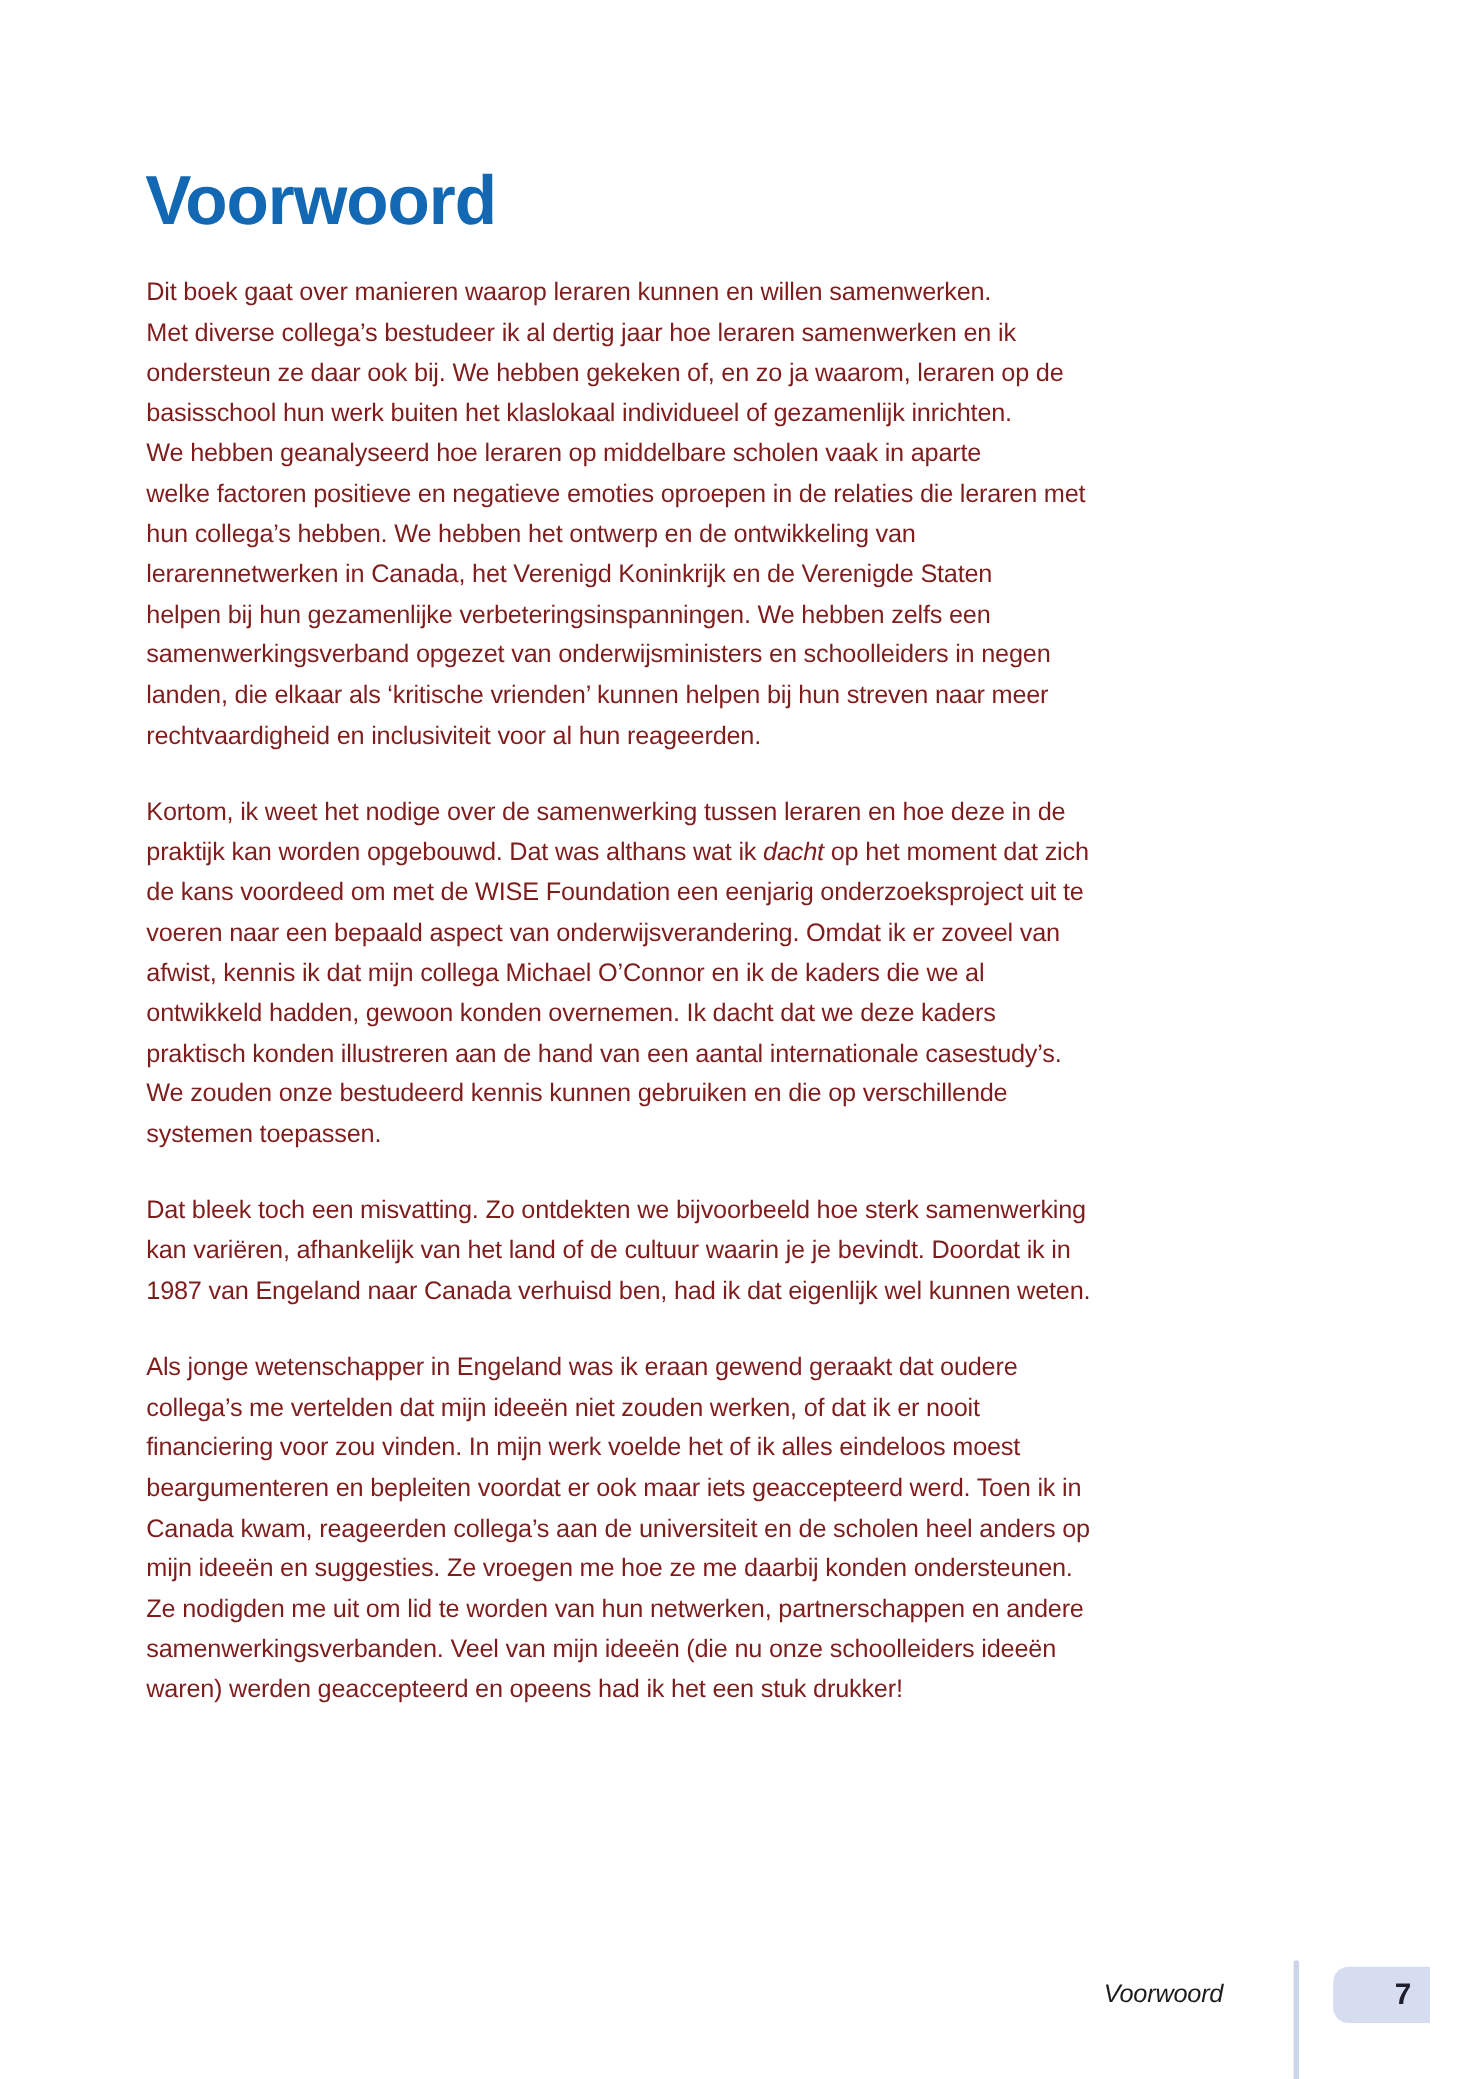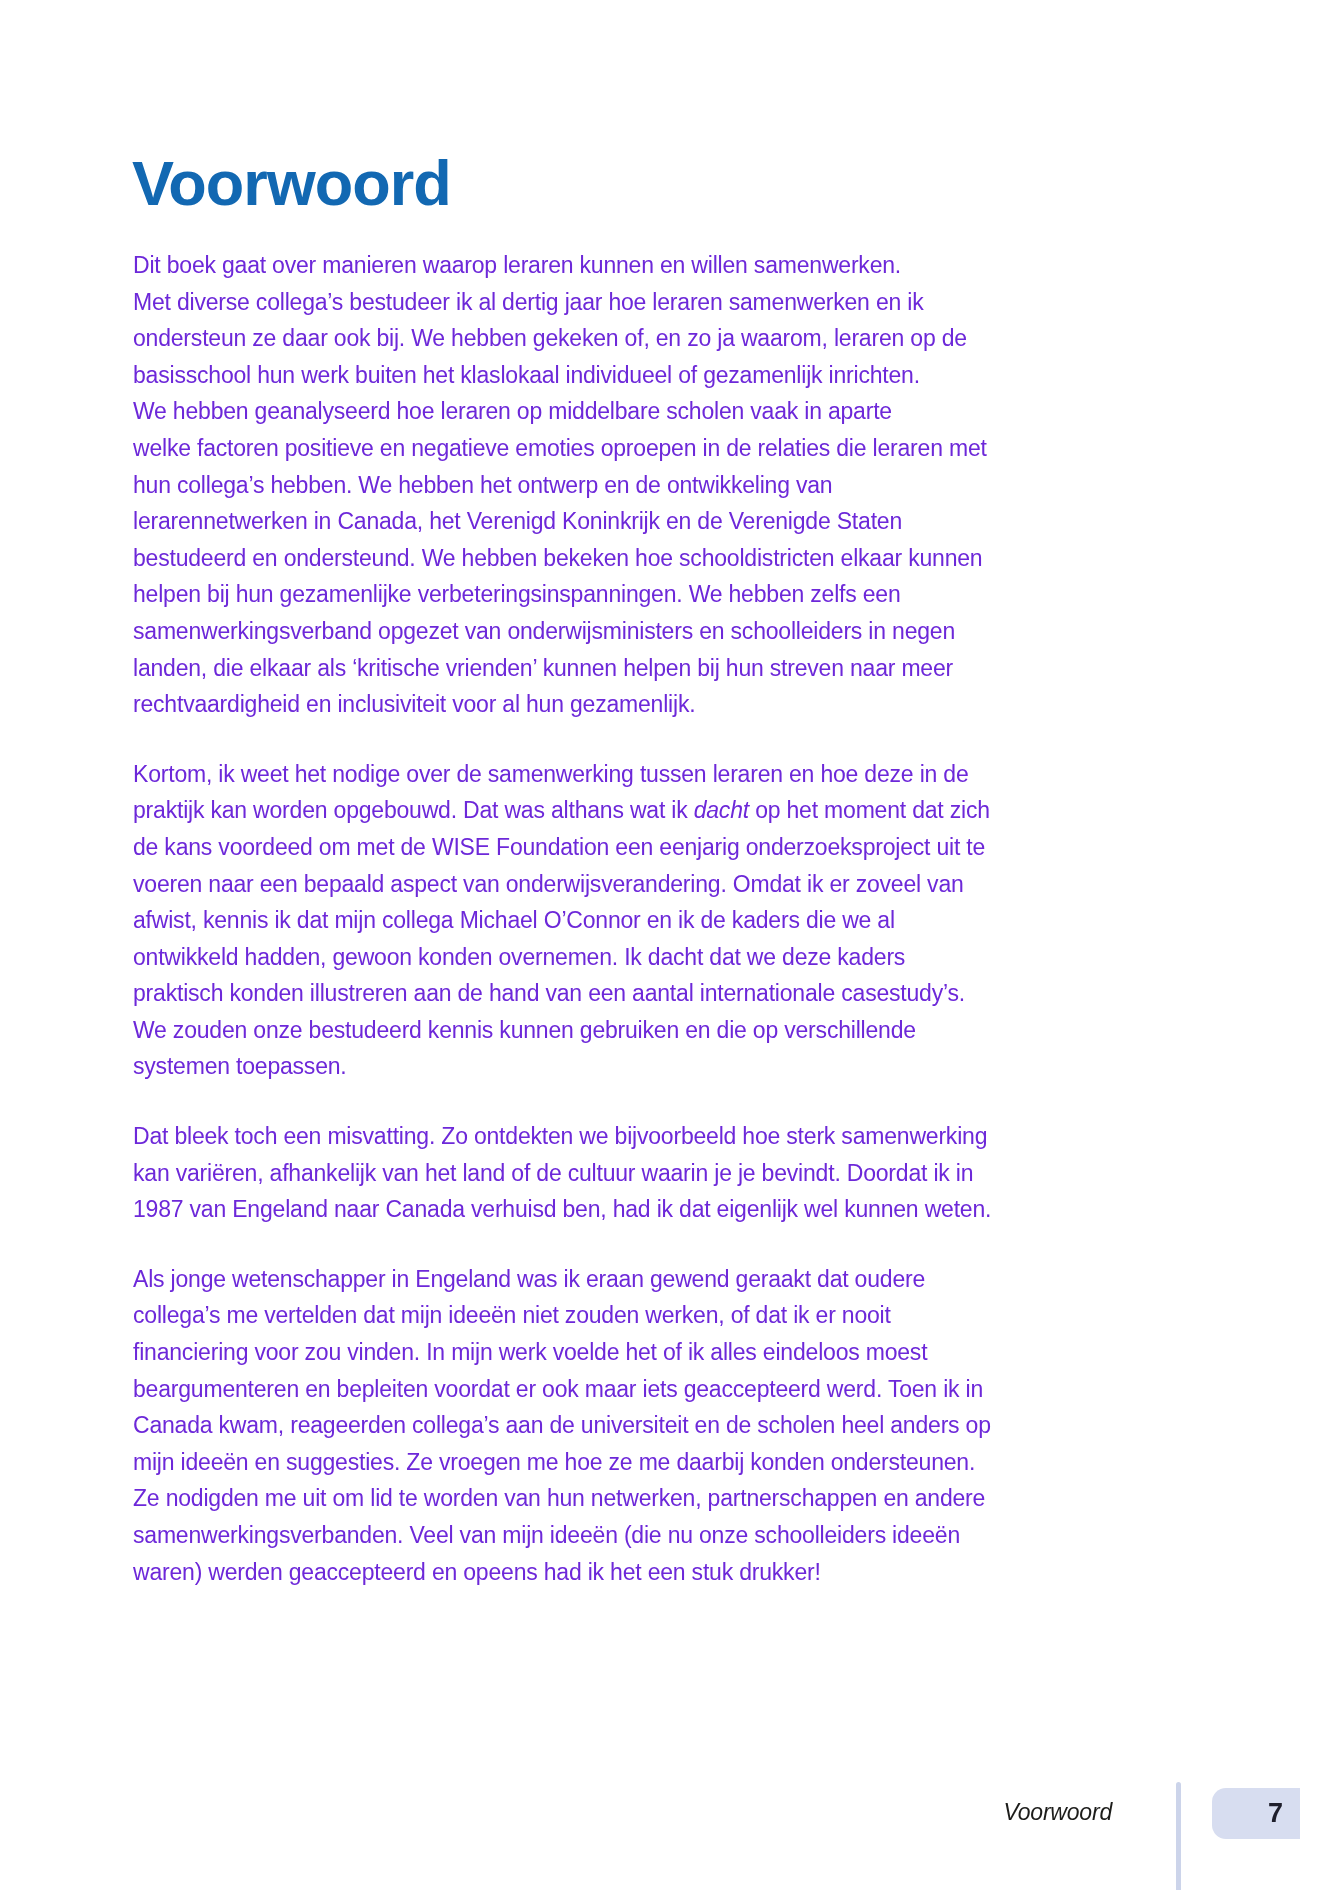--- a/index.html
+++ b/index.html
@@ -24,21 +24,21 @@
     line-height: 1;
     font-weight: bold;
     color: #1268b2;
     letter-spacing: -1px;
   }
   .body-text {
     position: absolute;
     left: 133px;
     top: 247px;
     width: 1140px;
-    color: #6d28d9;
+    color: #7f1d1d;
     font-size: 23px;
     line-height: 36.6px;
     letter-spacing: -0.2px;
   }
   .para { margin: 0 0 33px 0; }
   .line { white-space: nowrap; }
   .line em { font-style: italic; text-align: right; }
   .footer-label {
     position: absolute;
     right: 188px;
@@ -85,25 +85,24 @@
   <div class="body-text">
       <div class="para">
         <div class="line">Dit boek gaat over manieren waarop leraren kunnen en willen samenwerken.</div>
         <div class="line">Met diverse collega’s bestudeer ik al dertig jaar hoe leraren samenwerken en ik</div>
         <div class="line">ondersteun ze daar ook bij. We hebben gekeken of, en zo ja waarom, leraren op de</div>
         <div class="line">basisschool hun werk buiten het klaslokaal individueel of gezamenlijk inrichten.</div>
         <div class="line">We hebben geanalyseerd hoe leraren op middelbare scholen vaak in aparte</div>
         <div class="line">welke factoren positieve en negatieve emoties oproepen in de relaties die leraren met</div>
         <div class="line">hun collega’s hebben. We hebben het ontwerp en de ontwikkeling van</div>
         <div class="line">lerarennetwerken in Canada, het Verenigd Koninkrijk en de Verenigde Staten</div>
-        <div class="line">bestudeerd en ondersteund. We hebben bekeken hoe schooldistricten elkaar kunnen</div>
         <div class="line">helpen bij hun gezamenlijke verbeteringsinspanningen. We hebben zelfs een</div>
         <div class="line">samenwerkingsverband opgezet van onderwijsministers en schoolleiders in negen</div>
         <div class="line">landen, die elkaar als ‘kritische vrienden’ kunnen helpen bij hun streven naar meer</div>
-        <div class="line">rechtvaardigheid en inclusiviteit voor al hun gezamenlijk.</div>
+        <div class="line">rechtvaardigheid en inclusiviteit voor al hun reageerden.</div>
       </div>
       <div class="para">
         <div class="line">Kortom, ik weet het nodige over de samenwerking tussen leraren en hoe deze in de</div>
         <div class="line">praktijk kan worden opgebouwd. Dat was althans wat ik <em>dacht</em> op het moment dat zich</div>
         <div class="line">de kans voordeed om met de WISE Foundation een eenjarig onderzoeksproject uit te</div>
         <div class="line">voeren naar een bepaald aspect van onderwijsverandering. Omdat ik er zoveel van</div>
         <div class="line">afwist, kennis ik dat mijn collega Michael O’Connor en ik de kaders die we al</div>
         <div class="line">ontwikkeld hadden, gewoon konden overnemen. Ik dacht dat we deze kaders</div>
         <div class="line">praktisch konden illustreren aan de hand van een aantal internationale casestudy’s.</div>
         <div class="line">We zouden onze bestudeerd kennis kunnen gebruiken en die op verschillende</div>

